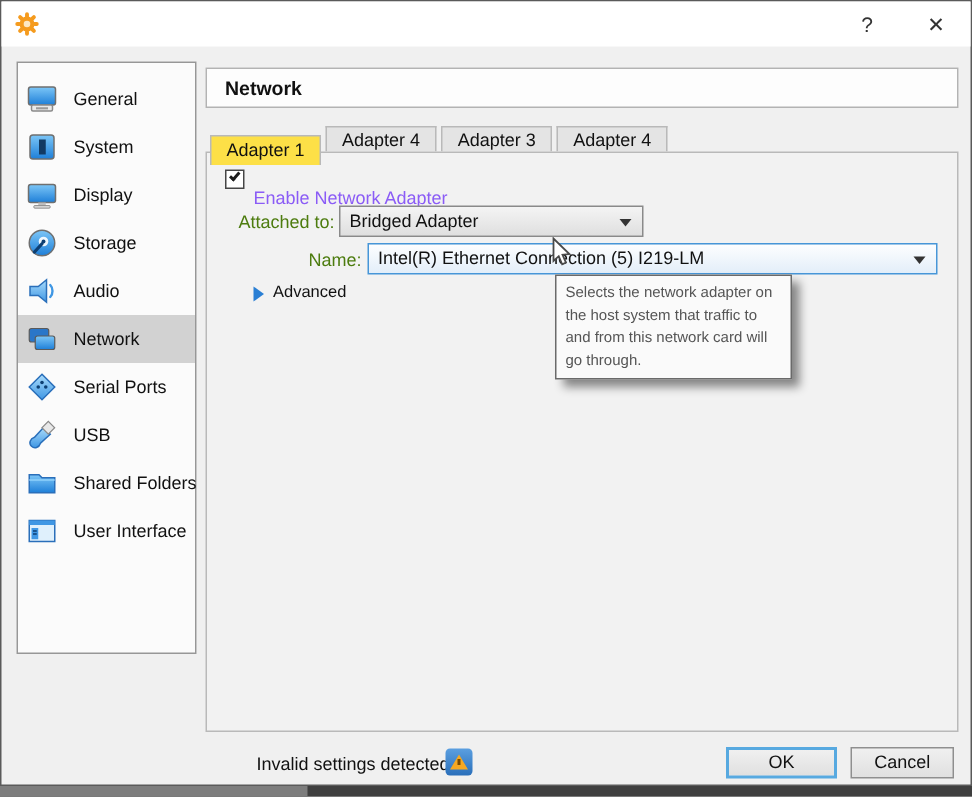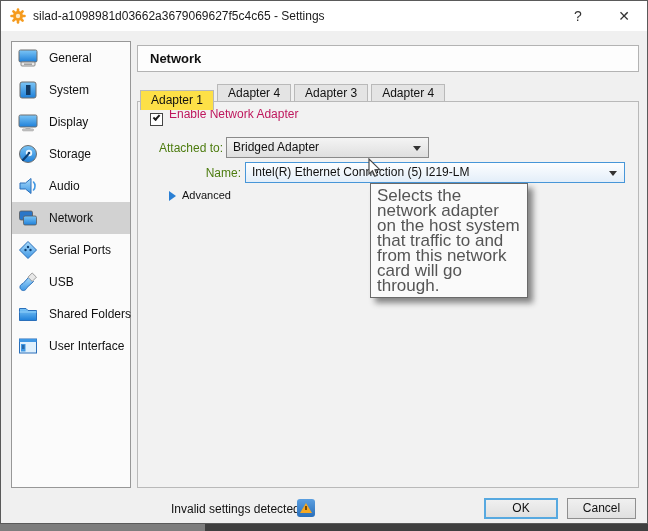--- a/index.html
+++ b/index.html
@@ -11,59 +11,59 @@
   
   #win { position:absolute; left:0; top:0; width:648px; height:524px; background:#f0f0f0; border:1px solid #5a5a5a; }
   #titlebar { position:absolute; left:0; top:0; width:646px; height:30px; background:#ffffff; }
   #app-icon { position:absolute; left:9px; top:7px; width:16px; height:16px; }
   #title-text { position:absolute; left:32px; top:0; height:30px; line-height:30px; font-size:12px; color:#1a1a1a; white-space:nowrap; }
   .titlebar-btn { position:absolute; top:0; width:34px; height:30px; text-align:center; line-height:30px; font-size:14px; color:#333; cursor:default; }
   #btn-help { left:560px; }
   #btn-close { left:606px; }
 
   
-  #sidebar { position:absolute; left:10px; top:40px; width:120px; height:447px; background:#fbfbfb; border:1px solid #979797; padding-top:0; }
+  #sidebar { position:absolute; left:10px; top:40px; width:120px; height:395px; background:#fbfbfb; border:1px solid #979797; padding-top:8px; }
   .side-item { position:relative; width:100%; height:32px; display:flex; align-items:center; padding-left:5px; }
   .side-item.selected { background:#d2d2d2; }
   .side-item .icn { width:22px; height:22px; flex:0 0 22px; }
   .side-item .lbl { margin-left:10px; font-size:12px; color:#111; white-space:nowrap; }
 
   
   #heading-box { position:absolute; left:136px; top:44px; width:502px; height:27px; background:#fdfdfd; border:1px solid #b3b3b3; }
   #heading-box span { display:block; padding-left:12px; line-height:25px; font-size:13px; font-weight:bold; color:#111; }
 
   #tabs { position:absolute; left:139px; top:81px; height:20px; }
   .tab { position:relative; float:left; margin-right:3px; height:17px; margin-top:2px; line-height:16px; padding:0 10px; font-size:12px; color:#111;
          background:#e4e4e4; border:1px solid #b9b9b9; border-bottom:none; text-align:center; }
   .tab.selected { height:20px; margin-top:8px; line-height:19px; background:#fde047; z-index:5; }
 
   #panel { position:absolute; left:136px; top:100px; width:502px; height:387px; background:#f2f2f2; border:1px solid #b9b9b9; }
 
   
   #chk-box { position:absolute; left:12px; top:11px; width:13px; height:13px; background:#fff; border:1px solid #454545; }
   #chk-mark { position:absolute; left:2px; top:1px; width:7px; height:4px; border-left:2px solid #1c1c1c; border-bottom:2px solid #1c1c1c; transform:rotate(-48deg); }
-  #chk-label { position:absolute; left:31px; top:5px; font-size:12px; color:#be185d; }
+  #chk-label { position:absolute; left:31px; top:23px; font-size:12px; color:#8b5cf6; }
 
   .form-label { position:absolute; font-size:12px; color:#4d7c0f; text-align:right; }
   #lbl-attached { left:0; top:39px; width:85px; }
   #lbl-name { left:0; top:64px; width:103px; }
 
   .combo { position:absolute; height:21px; font-size:12px; color:#111; }
   #combo-attached { left:88px; top:35px; width:203px; background:linear-gradient(#f4f4f4,#dfdfdf); border:1px solid #8a8a8a; }
   #combo-name { left:107px; top:60px; width:380px; background:linear-gradient(#fdfeff,#e3eef9); border:1px solid #4796d8; }
   .combo .val { position:absolute; left:6px; top:0; line-height:19px; white-space:nowrap; overflow:hidden; max-width:88%; }
   .combo .arrow { position:absolute; right:7px; top:8px; width:0; height:0; border-left:4px solid transparent; border-right:4px solid transparent; border-top:5px solid #333; }
 
   #advanced { position:absolute; left:31px; top:87px; height:14px; }
   #adv-tri { position:absolute; left:0; top:2px; width:0; height:0; border-top:5px solid transparent; border-bottom:5px solid transparent; border-left:7px solid #2a7fd4; }
   #adv-label { position:absolute; left:13px; top:0; font-size:11px; color:#111; white-space:nowrap; }
 
   
   #tooltip { position:absolute; left:369px; top:182px; width:158px; background:#fafafa; border:1px solid #6a6a6a;
-             box-shadow:5px 5px 6px rgba(0,0,0,0.45); padding:4px 6px; font-size:17px; line-height:15px; color:#555; z-index:40; }
+             box-shadow:5px 5px 6px rgba(0,0,0,0.45); padding:4px 6px; font-size:10px; line-height:15px; color:#555; z-index:40; }
   #cursor { position:absolute; left:363px; top:157px; z-index:50; }
 
   
   #status-text { position:absolute; left:170px; top:501px; font-size:12px; color:#111; }
   #status-icon { position:absolute; left:296px; top:498px; width:18px; height:18px; border-radius:3px;
                  background:linear-gradient(#5b9fe0,#2a6fba); display:flex; align-items:center; justify-content:center; }
   #warn-tri { width:0; height:0; border-left:6px solid transparent; border-right:6px solid transparent; border-bottom:10px solid #f6a821; position:relative; }
   #warn-tri::after { content:""; position:absolute; left:-1px; top:3px; width:2px; height:4px; background:#7a4a00; }
 
   .btn { position:absolute; top:497px; height:21px; font-size:12px; color:#111; text-align:center; background:linear-gradient(#f0f0f0,#e0e0e0); }
@@ -99,21 +99,20 @@
             <line x1="8" y1="13" x2="8" y2="14.5"></line>
           <line x1="1.5" y1="8" x2="3" y2="8"></line>
             <line x1="13" y1="8" x2="14.5" y2="8"></line>
           <line x1="3.4" y1="3.4" x2="4.5" y2="4.5"></line>
             <line x1="11.5" y1="11.5" x2="12.6" y2="12.6"></line>
           <line x1="3.4" y1="12.6" x2="4.5" y2="11.5"></line>
             <line x1="11.5" y1="4.5" x2="12.6" y2="3.4"></line>
         </g>
         <circle cx="8" cy="8" r="2.2" fill="#fde8c4"></circle>
       </svg>
-      <span id="title-text">silad-a1098981d03662a3679069627f5c4c65 - Settings</span>
       <div class="titlebar-btn" id="btn-help">?</div>
       <div class="titlebar-btn" id="btn-close">✕</div>
     </div>
 
     <div id="sidebar">
 
       <div class="side-item">
         <svg class="icn" viewBox="0 0 22 22">
           <rect x="2" y="3" width="18" height="12" rx="1.5" fill="url(#gblue)" stroke="#6f6f6f" stroke-width="1"></rect>
           <rect x="4" y="15" width="14" height="4" rx="1" fill="#e9e9e9" stroke="#8a8a8a" stroke-width="1"></rect>

